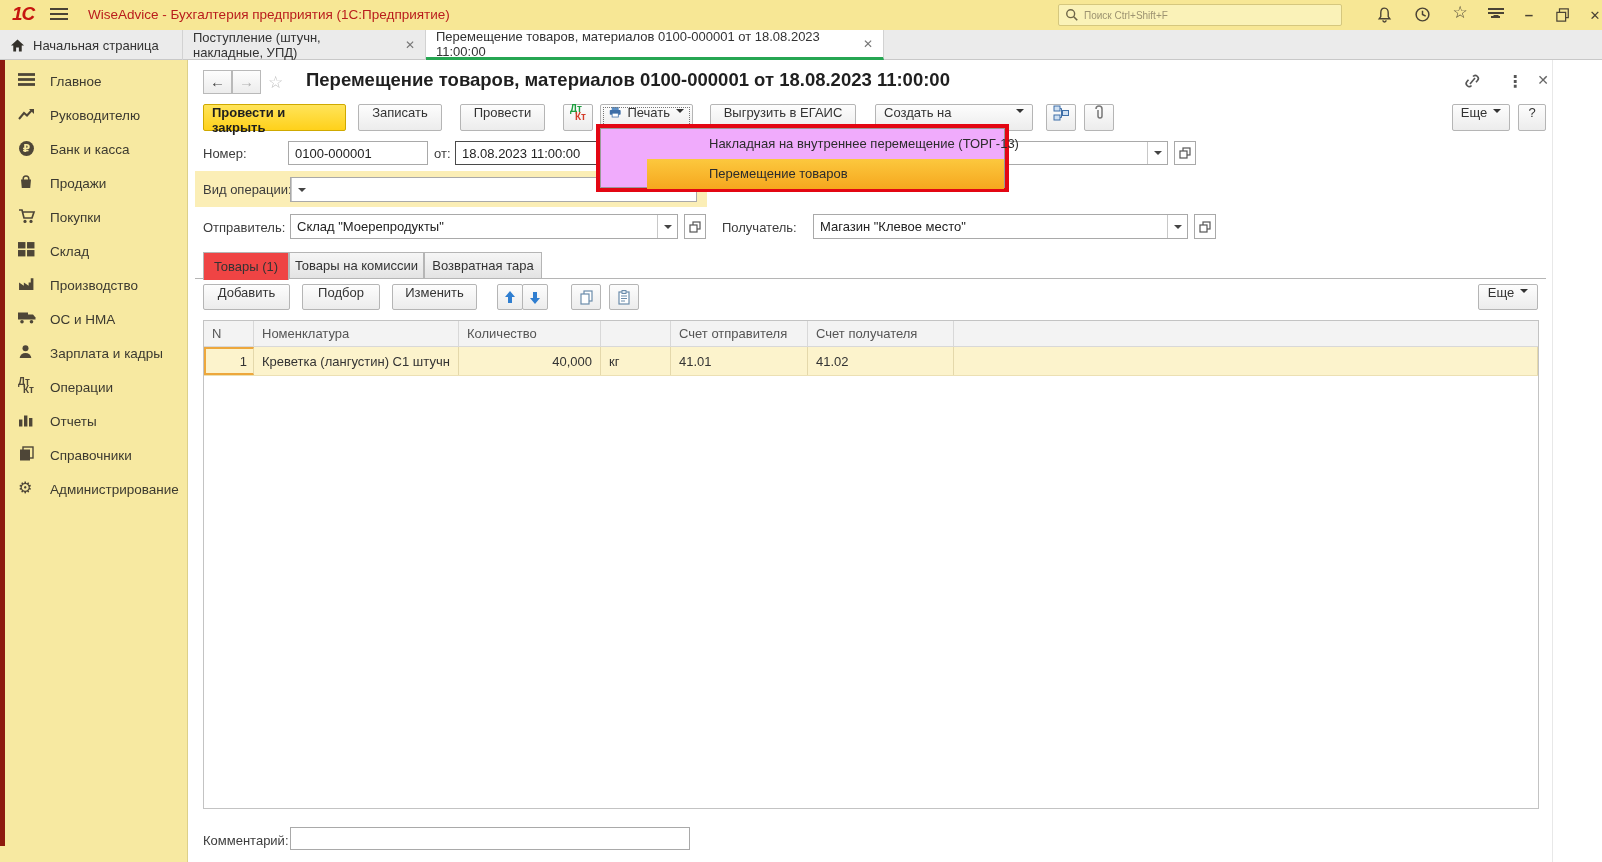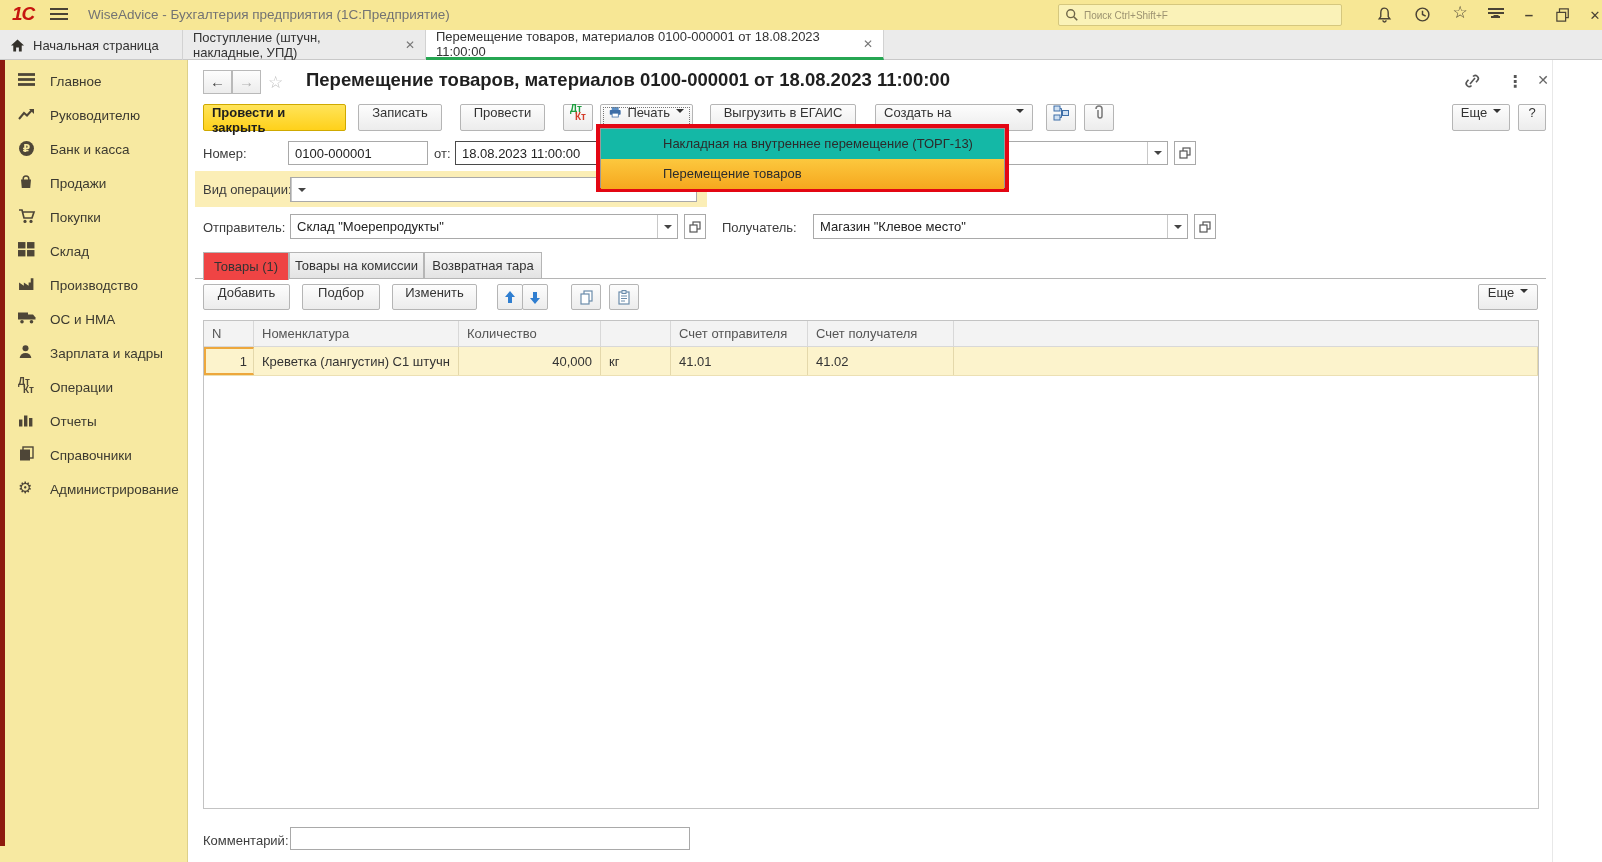--- a/index.html
+++ b/index.html
@@ -6,21 +6,21 @@
   html,body { width:1602px; height:862px; }
   body { font-family:"Liberation Sans","DejaVu Sans",sans-serif; font-size:13px; color:#333; }
   #screen { position:relative; width:1602px; height:862px; background:#fff; overflow:hidden; }
   .abs { position:absolute; }
 
   
   .titlebar { left:0; top:0; width:1602px; height:30px; background:#f7e795; }
   .logo { left:12px; top:3px; font-size:19px; font-weight:bold; font-style:italic; color:#c6150f; letter-spacing:-1px; }
   .burger { left:50px; top:8px; width:18px; height:14px; }
   .burger i { display:block; height:2px; background:#4a4335; margin-bottom:3px; }
-  .apptitle { left:88px; top:7px; color:#737373; font-size:13.5px; }
+  .apptitle { left:88px; top:7px; color:#b91c1c; font-size:13.5px; }
   .searchbox { left:1058px; top:4px; width:284px; height:22px; background:#faf2b8; border:1px solid #d5c77e; border-radius:2px; display:flex; align-items:center; padding:0 6px; gap:5px; }
   .searchbox input { flex:1; border:none; background:transparent; outline:none; font-size:10px; color:#c2410c; }
   .searchbox input::placeholder { color:#9d9371; }
   .tbicon { top:6px; width:20px; height:18px; color:#4a4335; text-align:center; }
   .glyph-star::after { content:"☆"; font-size:17px; line-height:18px; }
   .winbtn { top:5px; width:22px; height:20px; text-align:center; color:#4a4335; font-size:15px; line-height:20px; }
   .glyph-min::after { content:"–"; font-weight:bold; }
   .glyph-close::after { content:"✕"; font-size:13px; }
   .svclines i { display:block; height:2px; background:#4a4335; margin:2px 2px 0 2px; }
   .svclines .half { width:9px; margin-left:5px; }
@@ -66,21 +66,21 @@
   .tinput { position:absolute; border:1px solid #a9a9a9; background:#fff; padding:0 6px; font-size:13px; color:#222; font-family:inherit; }
   .tinput.focus { border:1.5px solid #4a4a4a; }
   .combo { position:absolute; border:1px solid #a9a9a9; background:#fff; display:flex; align-items:center; }
   .combo .ctext { flex:1; padding:0 6px; color:#222; white-space:nowrap; overflow:hidden; }
   .combo .cbtn { width:20px; align-self:stretch; border-left:1px solid #c8c8c8; display:flex; align-items:center; justify-content:center; }
   .combo .cbtn::after { content:""; width:0; height:0; border:4px solid transparent; border-top-color:#444; margin-top:4px; }
   .openbtn { position:absolute; border:1px solid #a9a9a9; background:#fff; display:flex; align-items:center; justify-content:center; }
   .vidop-strip { left:195px; top:171px; width:512px; height:36px; background:#fbeeb6; }
 
   
-  .pmenu { left:600px; top:128px; width:405px; height:60px; background:#14b8a6; border:1px solid #9a9a9a; box-shadow:0 0 0 4px #e30613; z-index:30; }
+  .pmenu { left:600px; top:128px; width:405px; height:60px; background:#f0abfc; border:1px solid #9a9a9a; box-shadow:0 0 0 4px #e30613; z-index:30;padding-left:46px; }
   .pmenu .mi { height:30px; line-height:30px; padding-left:62px; color:#2c2c2c; white-space:nowrap; }
   .pmenu .mi.hl { background:linear-gradient(#fcc83e,#f6a71e); }
 
   
   .dtabline { left:195px; top:278px; width:1351px; height:1px; background:#b5b5b5; }
   .dtab { position:absolute; top:252px; height:27px; display:flex; align-items:center; justify-content:center; border:1px solid #b5b5b5; background:linear-gradient(#f6f6f6,#e3e3e3); color:#333; z-index:1; }
   .dtab.active { background:#ef4444; border-bottom:none; height:28px; z-index:2;text-align:center; }
 
   
   .ibtn { position:absolute; height:26px; background:linear-gradient(#fdfdfd,#ececec); border:1px solid #b5b5b5; border-radius:2px; display:flex; align-items:center; justify-content:center; }

